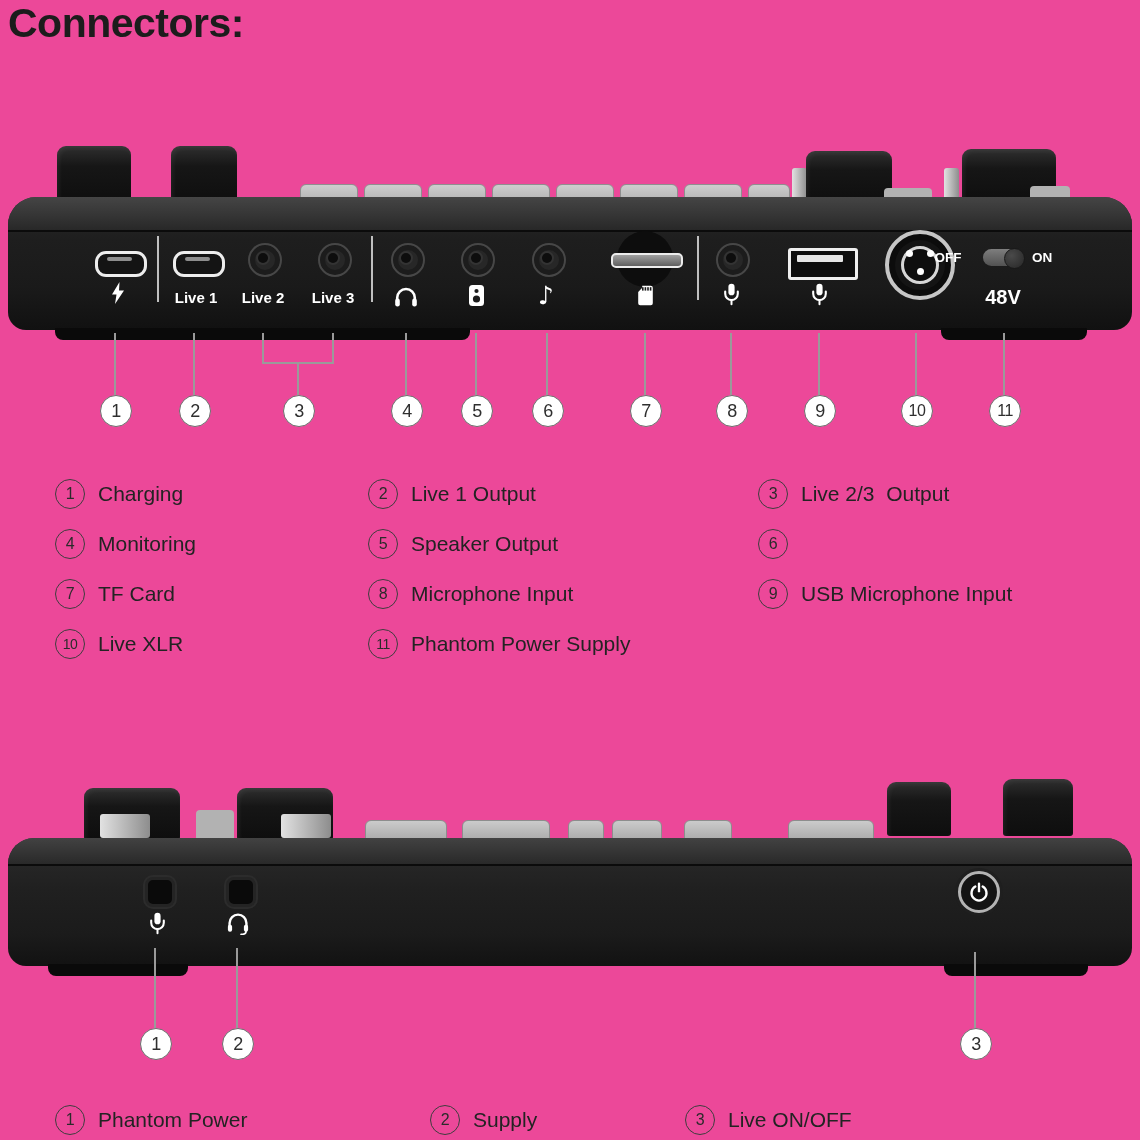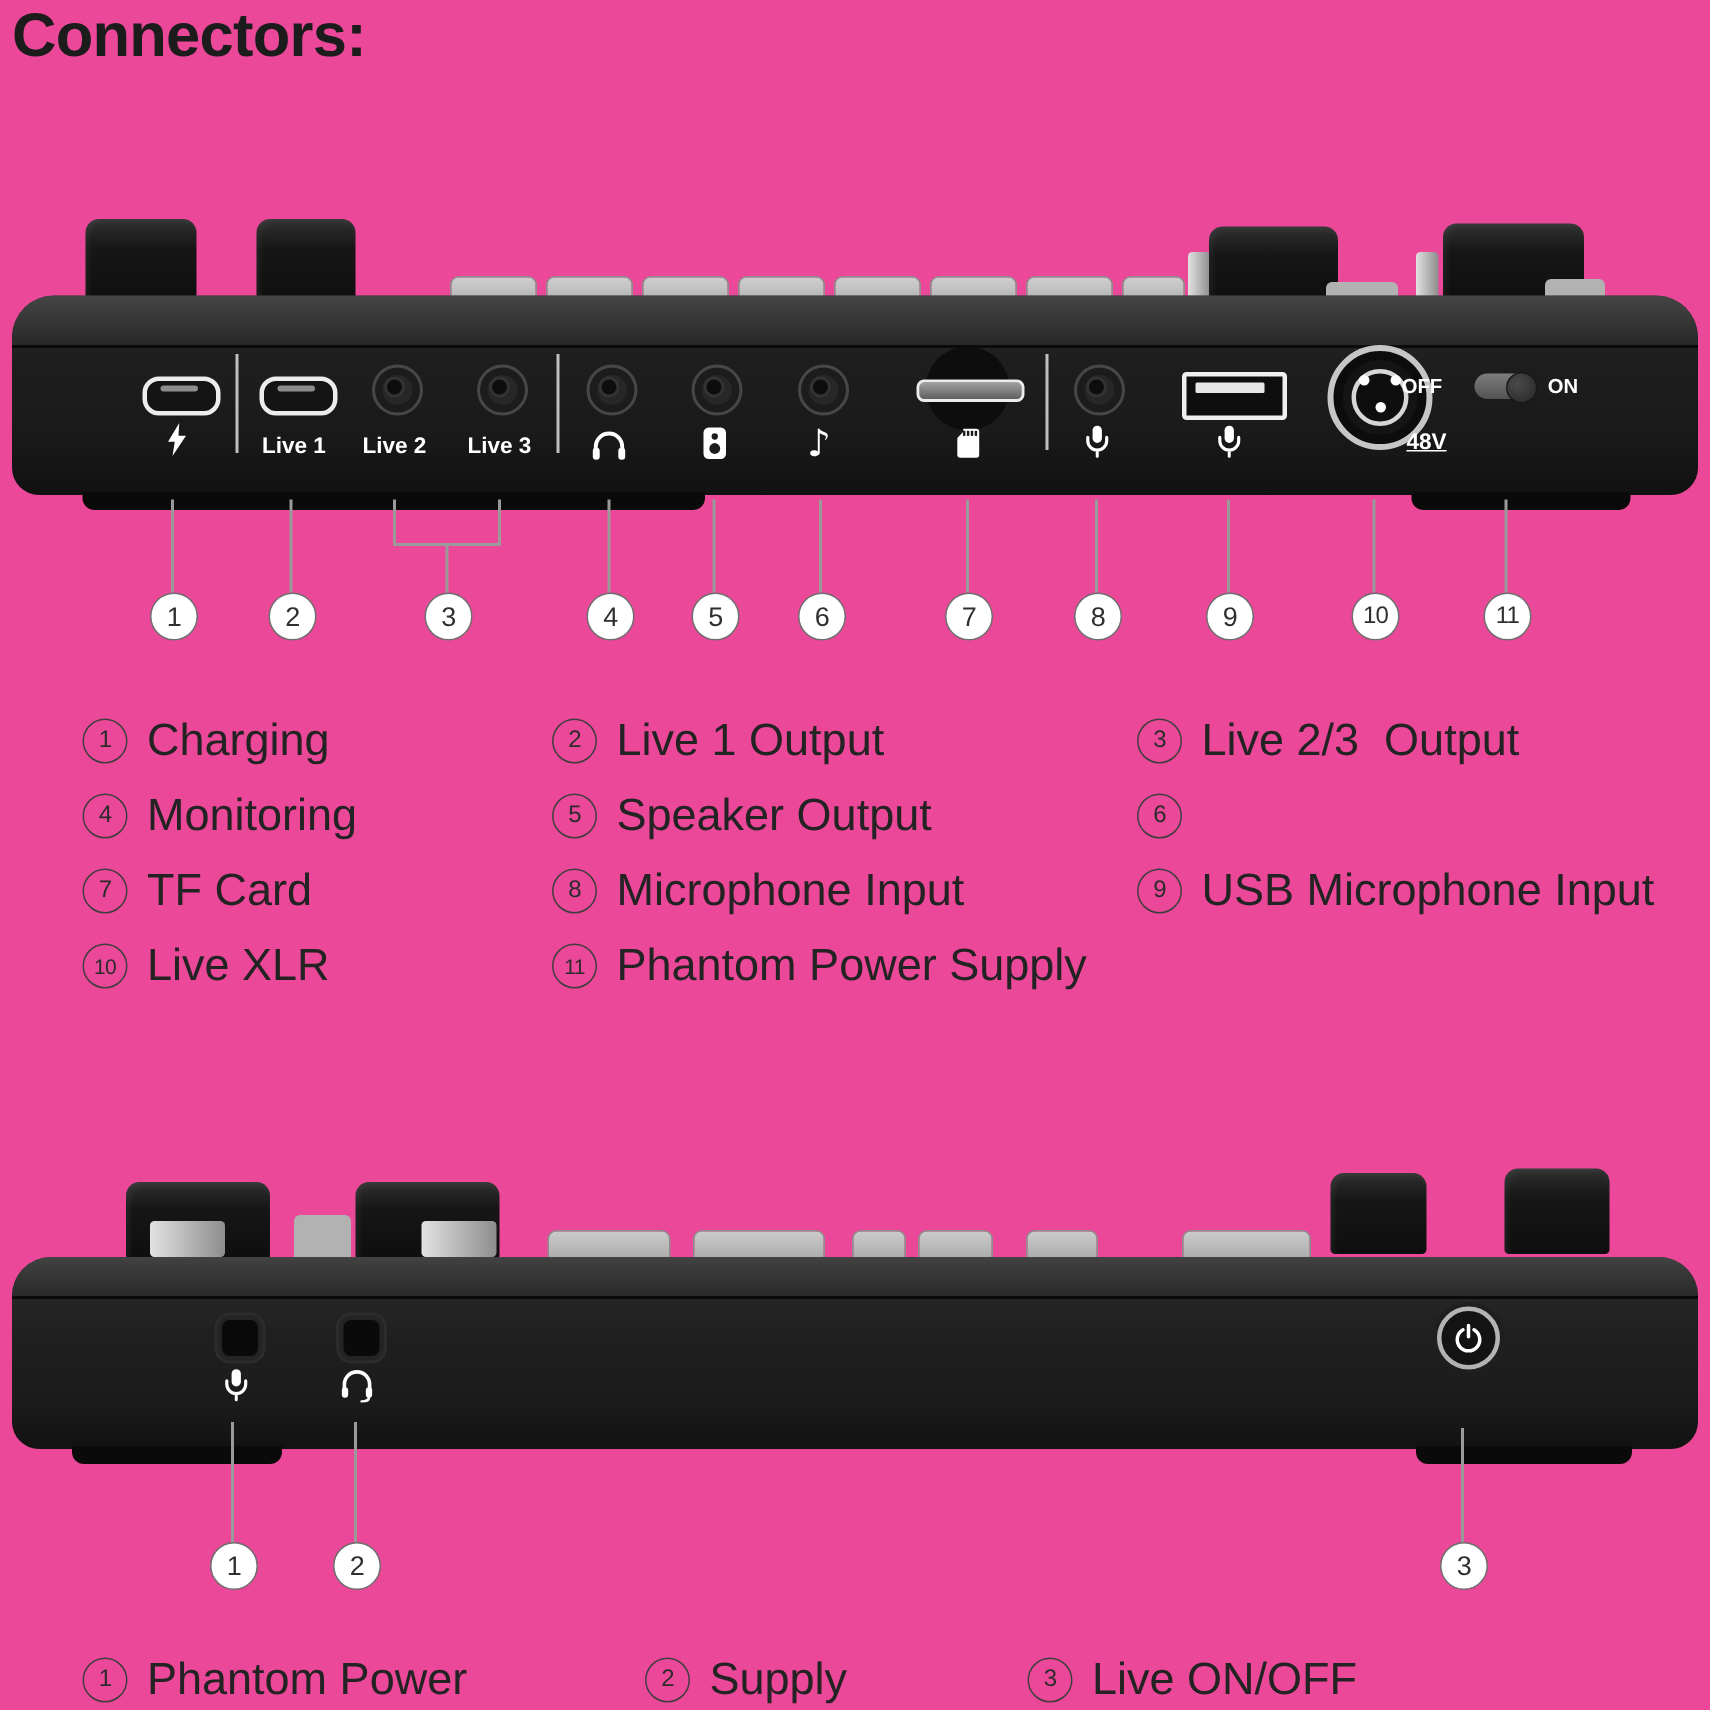--- a/index.html
+++ b/index.html
@@ -74,21 +74,21 @@
   .cl{position:absolute;width:2px;background:#9a9a9a;}
   .clh{position:absolute;height:2px;background:#9a9a9a;}
   .cc{position:absolute;width:30px;height:30px;border-radius:50%;border:1.6px solid #6e6e6e;
     background:#fff;display:flex;align-items:center;justify-content:center;
     font-size:18px;color:#2f2f2f;letter-spacing:-0.5px;}
 
   
   .legend-item{position:absolute;display:flex;align-items:center;height:32px;gap:13px;}
   .lc{width:28px;height:28px;border-radius:50%;border:1.6px solid #3e3e3e;flex:0 0 auto;
     display:flex;align-items:center;justify-content:center;font-size:16px;color:#2b2b2b;letter-spacing:-0.5px;}
-  .ll{font-size:30px;color:#232323;white-space:pre;}
+  .ll{font-size:21px;color:#232323;white-space:pre;}
 </style>
 </head>
 <body>
 
 <div id="canvas">
 
   <div class="title">Connectors:</div>
 
   <div class="abs" style="inset:0;">
 
@@ -151,21 +151,21 @@
       <div class="ring"></div>
       <div class="pin" style="left:17px;top:16px;"></div>
       <div class="pin" style="left:38px;top:16px;"></div>
       <div class="pin" style="left:27.5px;top:34px;"></div>
     </div>
     <div class="switchlabel" style="left:925px;top:250px;width:46px;">OFF</div>
     <div class="toggle">
         <i></i>
       </div>
     <div class="switchlabel" style="left:1025px;top:250px;width:34px;">ON</div>
-    <div class="switchlabel" style="left:928px;top:286px;width:46px;font-size:15px;text-decoration:underline;">48V</div>
+    <div class="switchlabel" style="left:980px;top:286px;width:46px;font-size:20px;">48V</div>
 
     <svg class="abs" style="left:109px;top:281px;" width="18" height="24" viewBox="0 0 18 24">
         <path d="M10.5 1 3 13.5h4.5L6 23l9-13.5h-5z" fill="#fff"></path>
       </svg>
     <div class="plabel" style="left:166px;top:289px;width:60px;text-align:center;">Live 1</div>
     <div class="plabel" style="left:233px;top:289px;width:60px;">Live 2</div>
     <div class="plabel" style="left:303px;top:289px;width:60px;">Live 3</div>
     <svg class="abs" style="left:394px;top:287px;" width="24" height="20" viewBox="0 0 24 20">
         <path d="M3.2 16v-5.2a8.8 8.8 0 0 1 17.6 0V16" fill="none" stroke="#fff" stroke-width="2.6" stroke-linecap="round"></path>
         <rect x="1.2" y="11.5" width="4.6" height="8" rx="2.2" fill="#fff"></rect>

